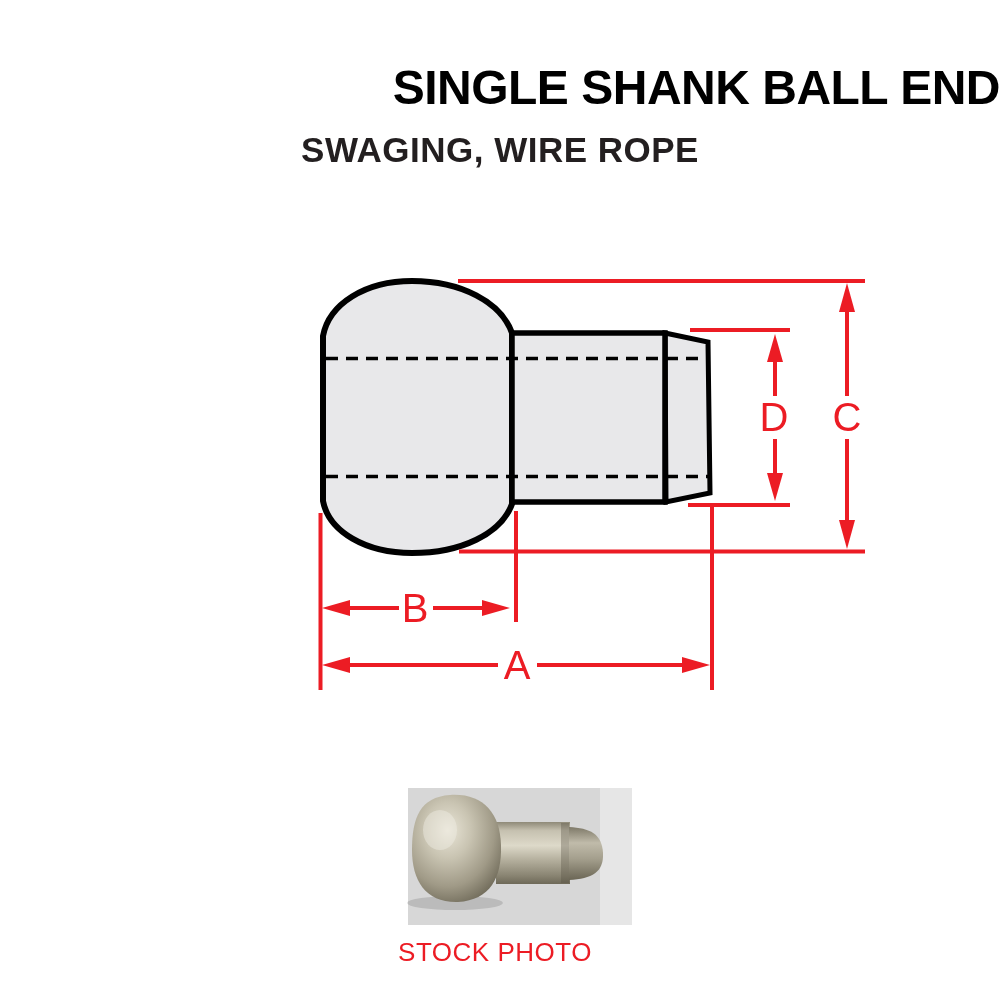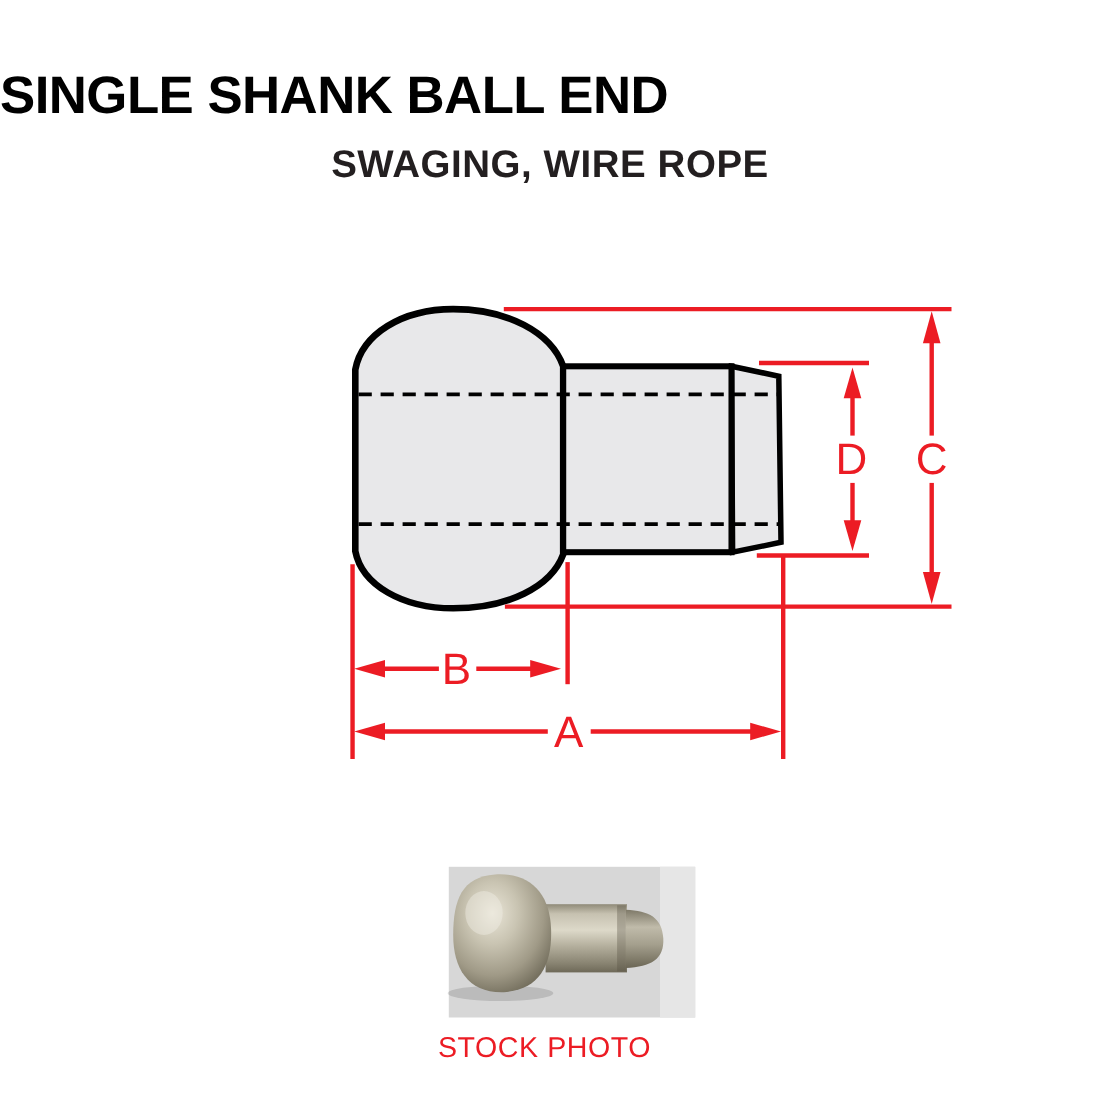--- a/index.html
+++ b/index.html
@@ -1,21 +1,21 @@
 <!DOCTYPE html>
 <html style="--accent_red: #EC1C24; --part_fill: #E8E8EA; --outline_black: #000000; --photo_bg: #D7D7D7;"><head>
 <meta charset="utf-8">
 <style>
   html,body{margin:0;padding:0;background:#ffffff;}
   .page{
     position:relative;width:1000px;height:1000px;background:#ffffff;overflow:hidden;
     font-family:"Liberation Sans", sans-serif;
   }
   .title{
-    position:absolute;top:60px;left:0;width:1000px;text-align:left;
+    position:absolute;top:60px;left:0;width:1000px;text-align:right;
     font-size:48px;font-weight:bold;color:#000;letter-spacing:-0.5px;white-space:nowrap;
   }
   .subtitle{
     position:absolute;top:130px;left:0;width:1000px;text-align:center;
     font-size:35px;font-weight:bold;color:#231f20;letter-spacing:0.5px;white-space:nowrap;
   }
   .caption{
     position:absolute;top:925px;left:0;width:990px;text-align:center;
     font-size:26px;font-weight:normal;color:var(--accent_red,#EC1C24);letter-spacing:0.5px;margin-top:12px;
   }

